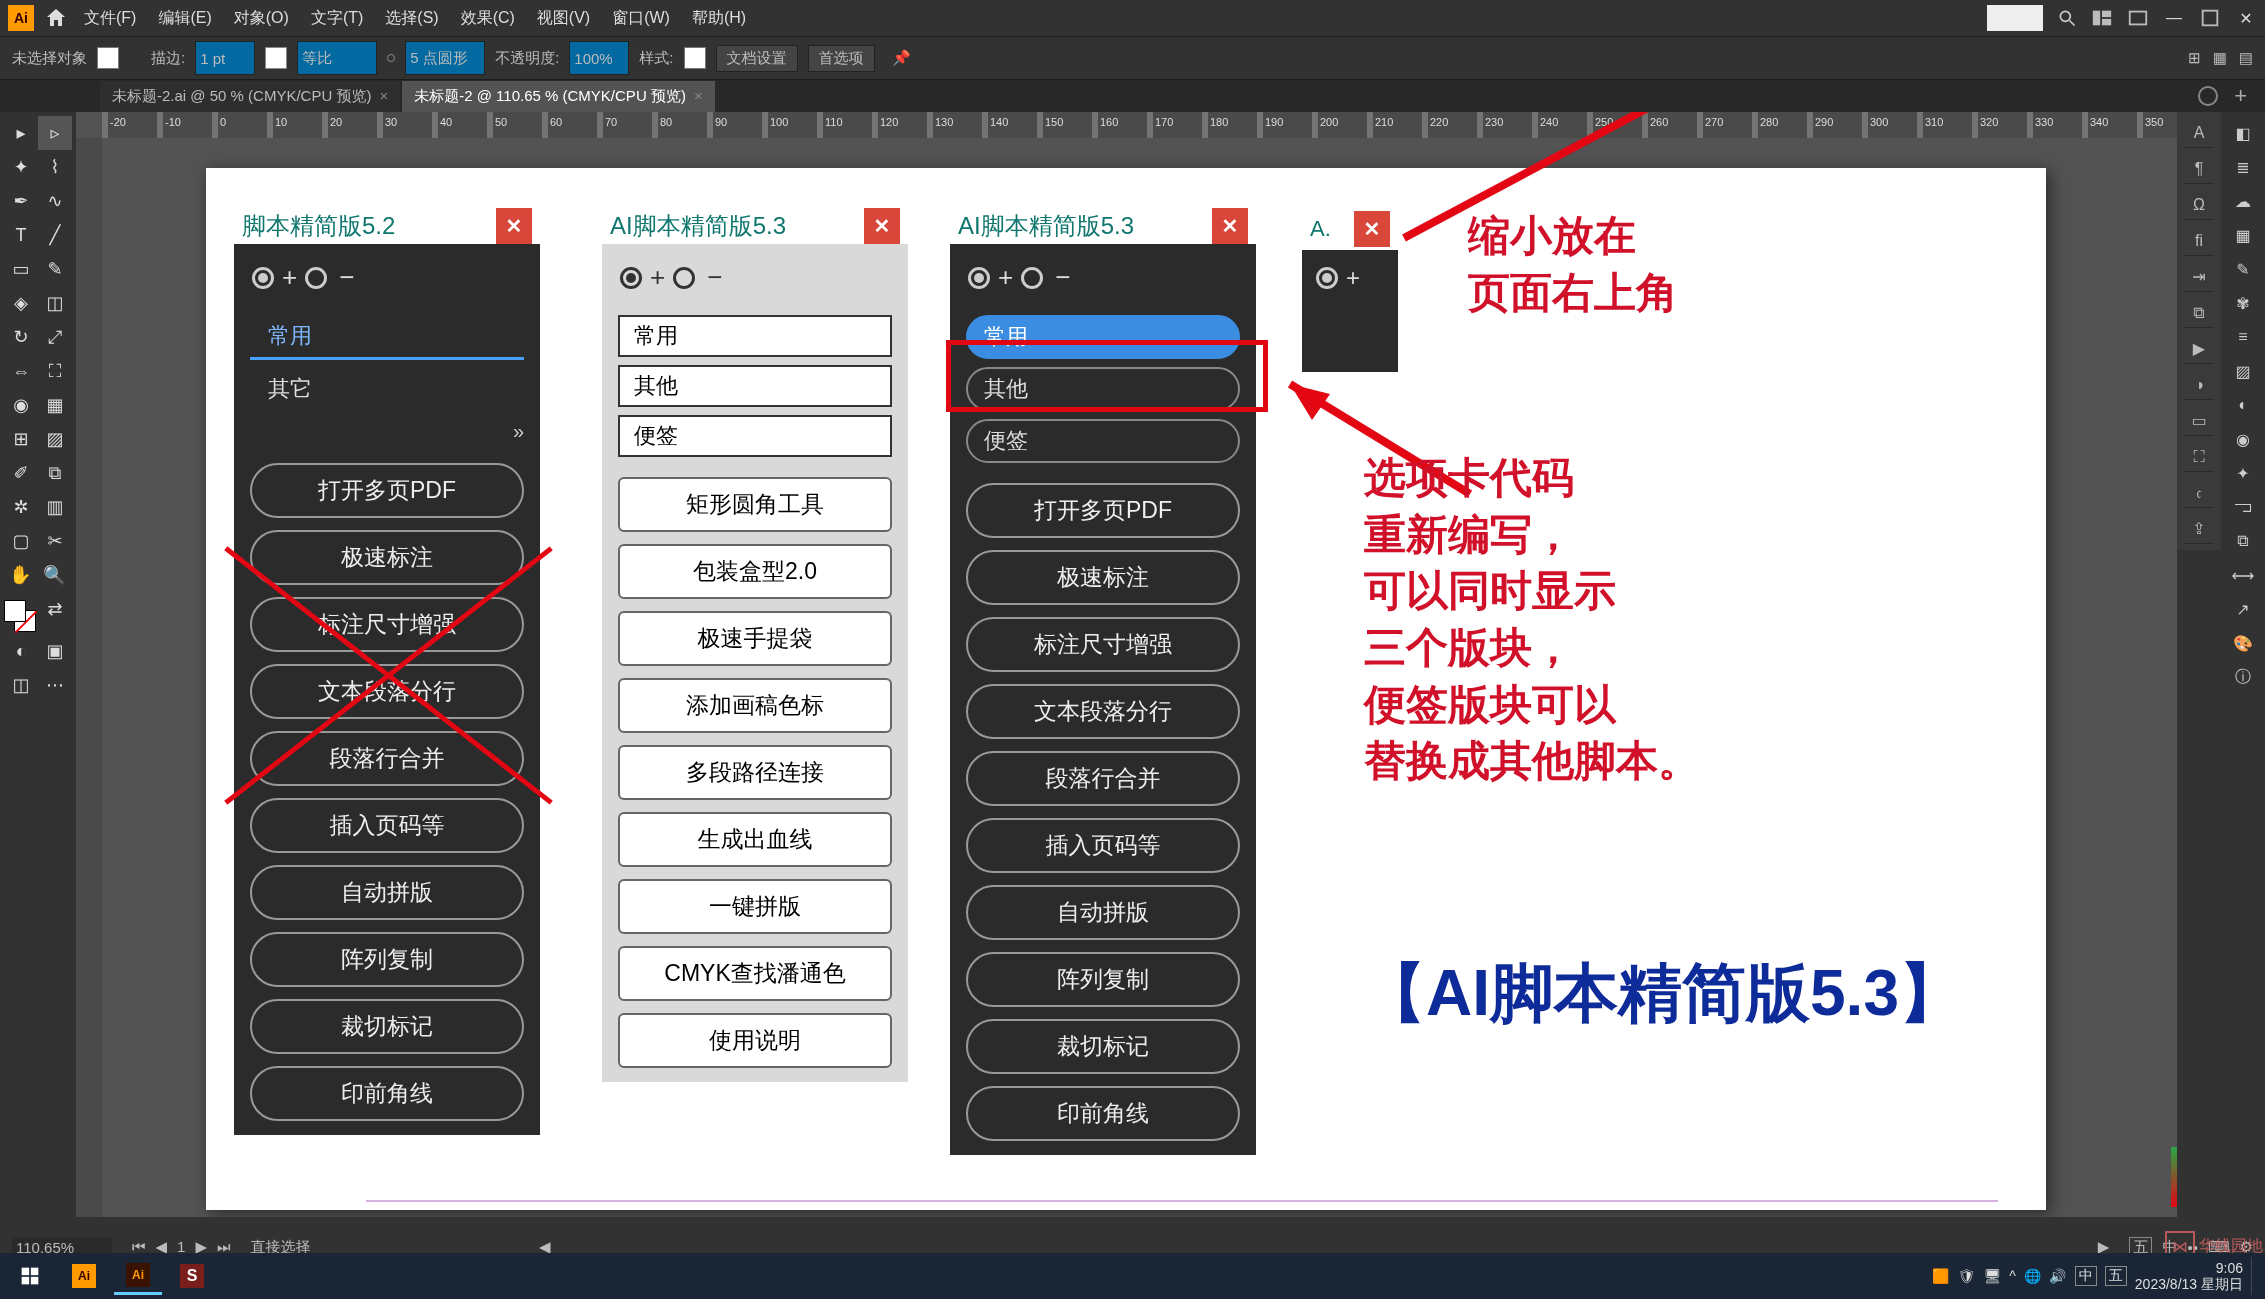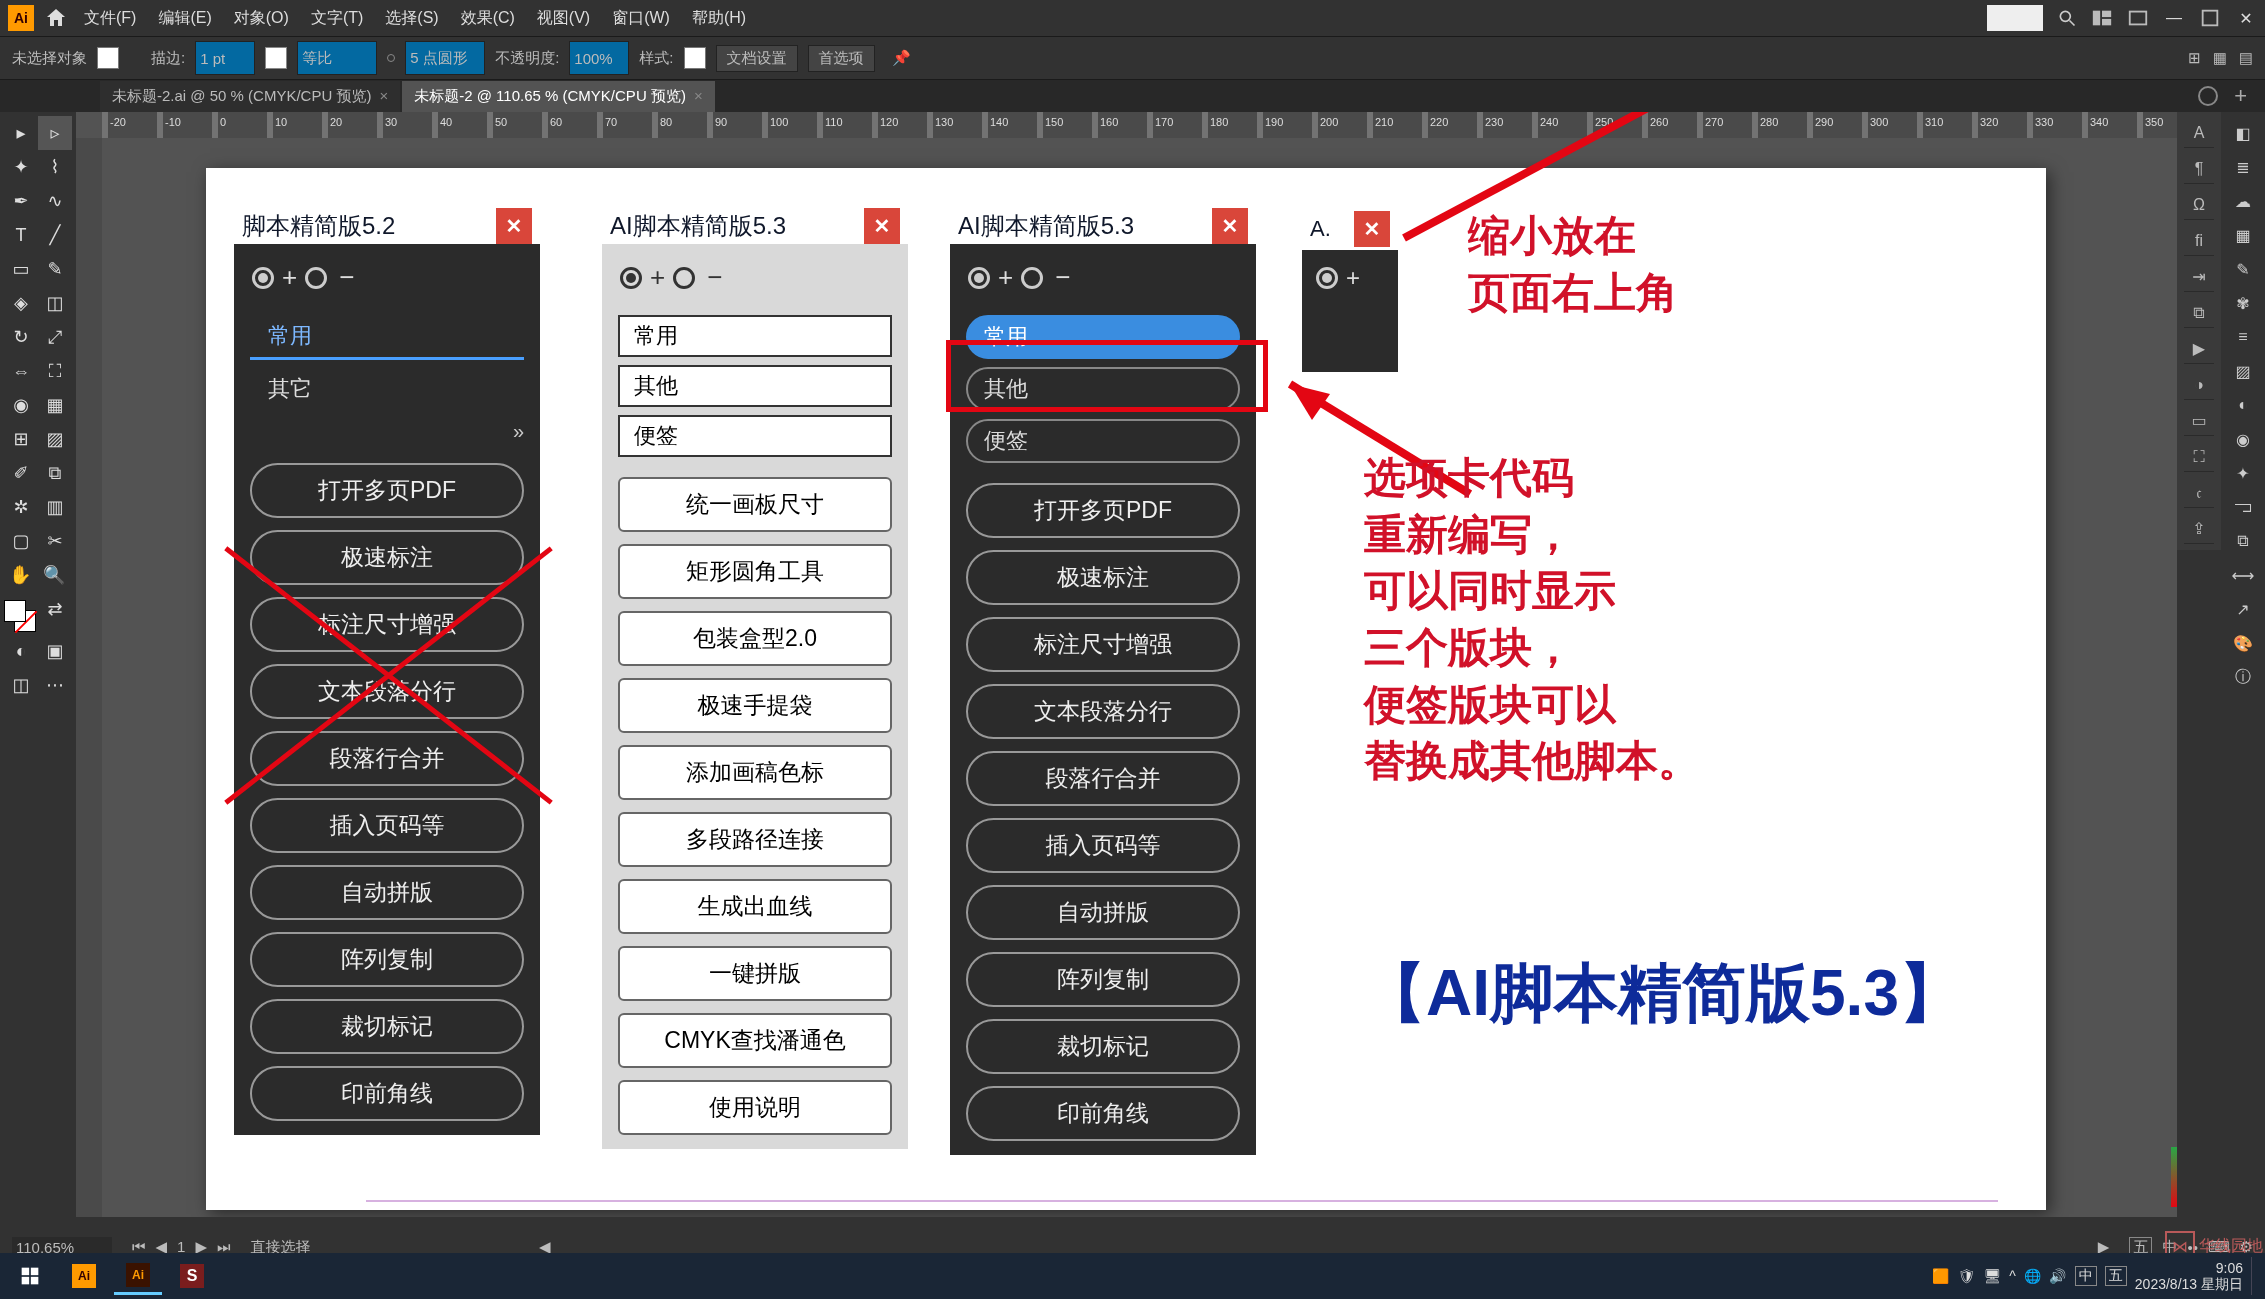--- a/index.html
+++ b/index.html
@@ -51,21 +51,21 @@
 .ruler-h { position: absolute; left: 26px; right: 0; top: 0; height: 26px; background: #4a4a4a; display: flex; align-items: center; overflow: hidden; color: #ddd; font-size: 11px; }
 .ruler-h .tick { width: 55px; border-left: 6px solid #737373; height: 100%; display:flex; align-items:flex-start; padding-top:4px; padding-left:2px; flex-shrink:0; }
 .ruler-v { position: absolute; left: 0; top: 26px; bottom: 0; width: 26px; background: #4a4a4a; }
 .artboard-outer { position: absolute; left: 130px; top: 56px; width: 1840px; height: 1042px; }
 .artboard { background: #fff; width: 100%; height: 100%; position: relative; box-shadow: 4px 4px 16px rgba(0,0,0,0.5); }
 .artboard::after { content: ''; position: absolute; left: 160px; right: 48px; bottom: 8px; height: 2px; background: #d7b1e0; }
 
 
 .panel { position: absolute; display: flex; flex-direction: column; }
 .panel .phead { height: 48px; background: #fff; display: flex; align-items: center; justify-content: space-between; padding: 0 8px; position: relative; }
-.panel .phead .ptitle { font-size: 24px; color: #0f172a; font-weight: 500; }
+.panel .phead .ptitle { font-size: 24px; color: #0f766e; font-weight: 500; }
 .panel .phead .pclose { width: 36px; height: 36px; background: #d9463a; color: #fff; display: flex; align-items: center; justify-content: center; font-size: 20px; font-weight: bold; cursor: pointer; }
 .panel .pbody { flex: 1; padding: 14px 16px; display: flex; flex-direction: column; gap: 12px; }
 .panel .pbody.dark { background: #2b2b2b; }
 .panel .pbody.light { background: #d9d9d9; }
 .panel .toolbar-mini { display: flex; align-items: center; gap: 8px; color: #ddd; font-size: 26px; padding: 4px 2px 10px; }
 .panel .toolbar-mini.dark-icons { color: #333; }
 .panel .radio-on { width:22px; height:22px; border:3px solid #ccc; border-radius:50%; position:relative; }
 .panel .radio-on::after { content:''; position:absolute; width:10px; height:10px; background:#ccc; border-radius:50%; top:3px; left:3px; }
 .panel .radio-off { width:22px; height:22px; border:3px solid #ccc; border-radius:50%; }
 .panel .toolbar-mini.dark-icons .radio-on, .panel .toolbar-mini.dark-icons .radio-off { border-color:#333; }
@@ -371,21 +371,20 @@
             <span class="radio-on"></span>
             <span>+</span>
             <span class="radio-off"></span>
             <span style="margin-left:4px">−</span>
           </div>
           <div class="tabs light">
             <div class="tabitem">常用</div>
             <div class="tabitem">其他</div>
             <div class="tabitem">便签</div>
           </div>
-          <div class="listbtn light">统一画板尺寸</div>
           <div class="listbtn light">矩形圆角工具</div>
           <div class="listbtn light">包装盒型2.0</div>
           <div class="listbtn light">极速手提袋</div>
           <div class="listbtn light">添加画稿色标</div>
           <div class="listbtn light">多段路径连接</div>
           <div class="listbtn light">生成出血线</div>
           <div class="listbtn light">一键拼版</div>
           <div class="listbtn light">CMYK查找潘通色</div>
           <div class="listbtn light">使用说明</div>
         </div>

